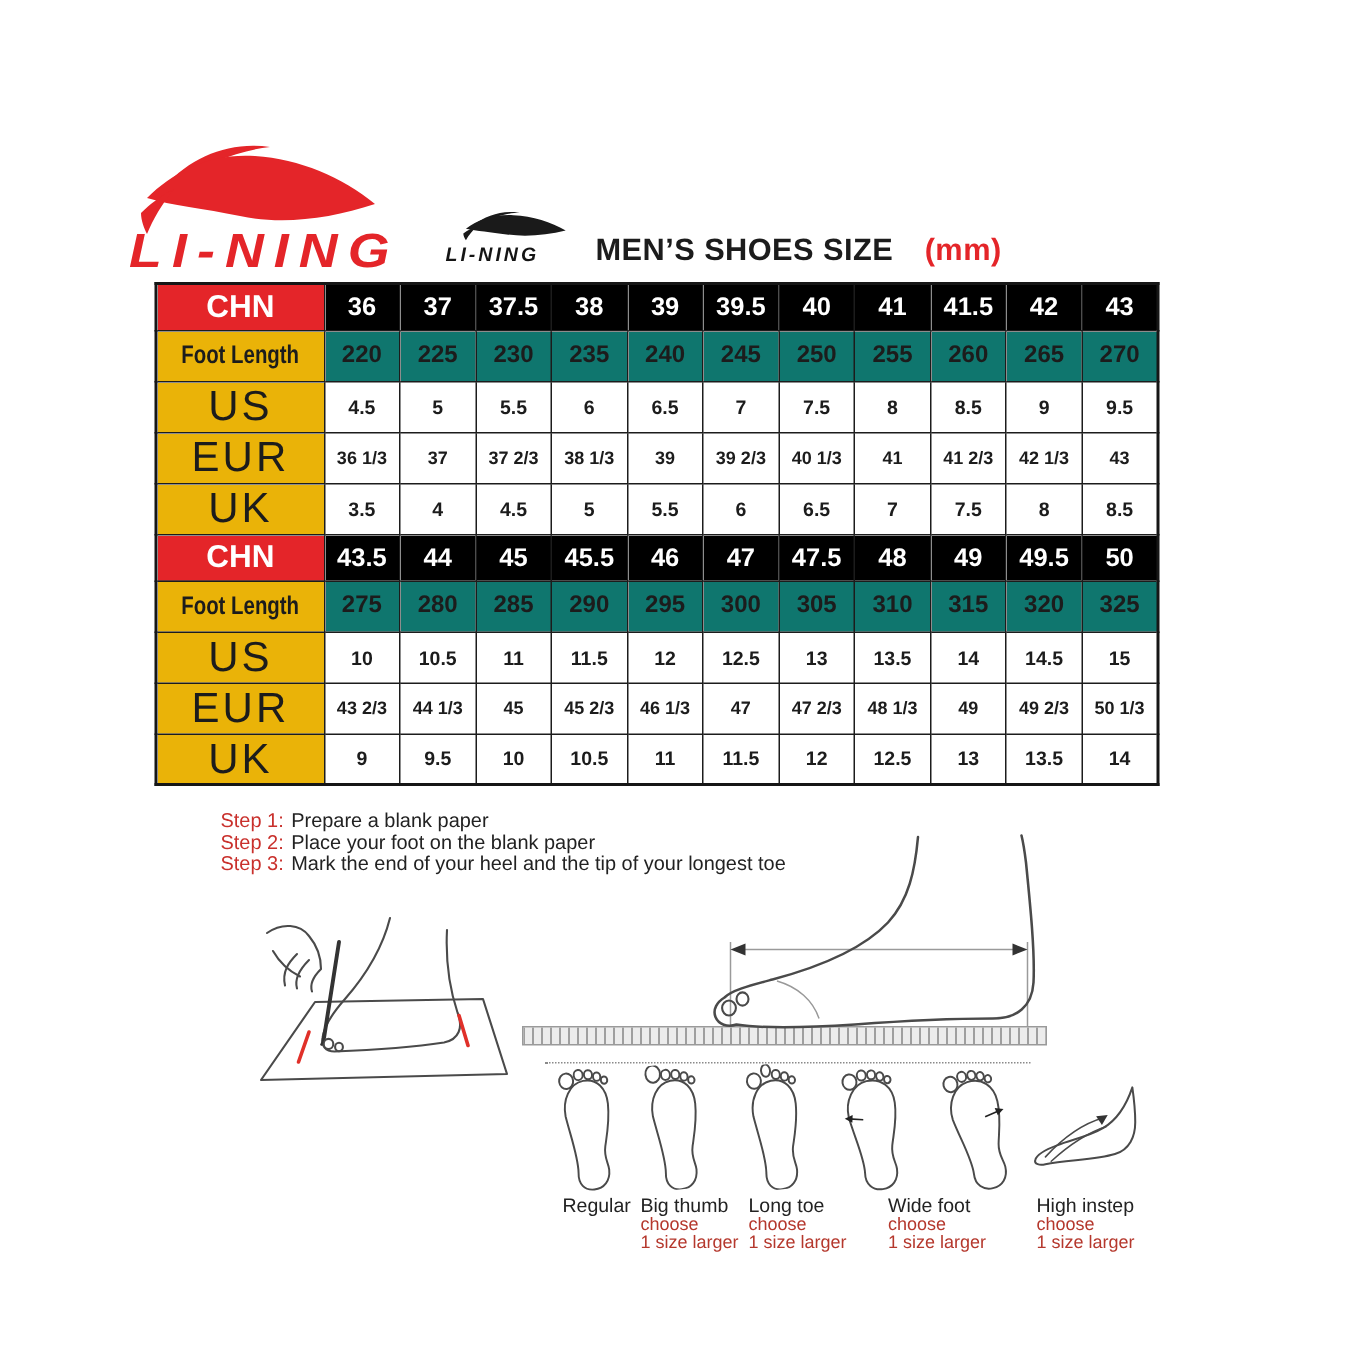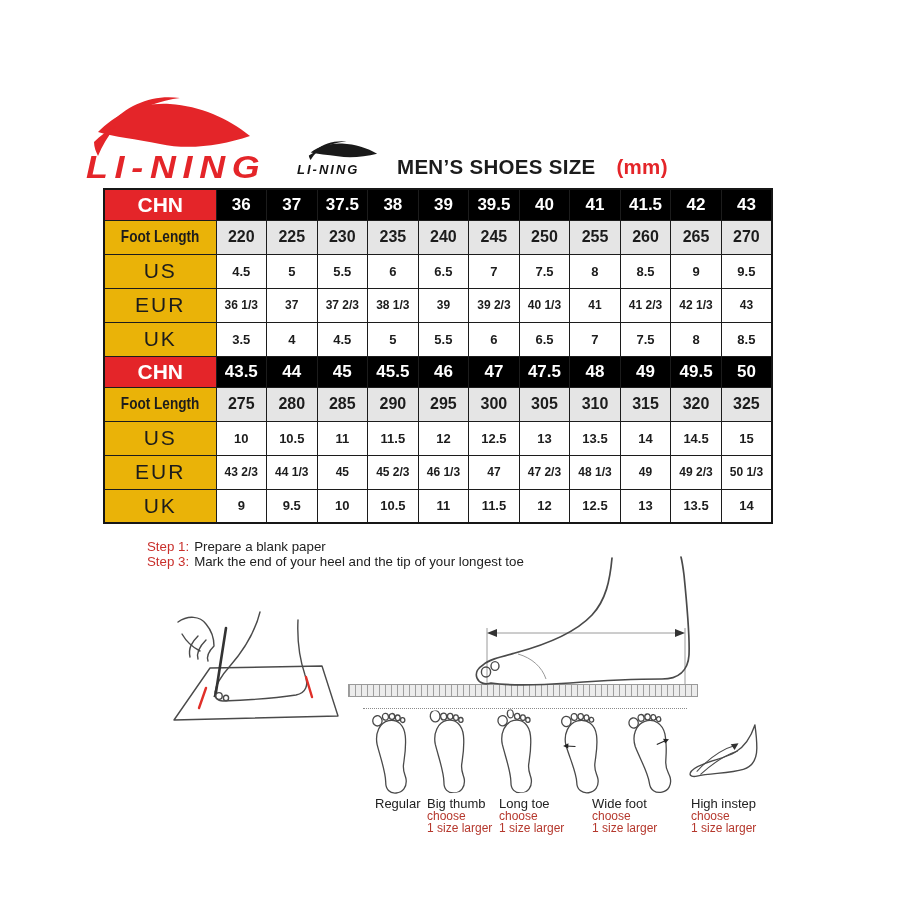--- a/index.html
+++ b/index.html
@@ -25,22 +25,22 @@
                 padding:0;overflow:hidden;white-space:nowrap;}
   tr.row-chn{height:31px;background:#000000;}
   tr.row-foot{height:34px;}
   tr.row-plain{height:34px;}
   td.label-cell{background:#eab308;}
   tr.row-chn td.label-cell{background:#e42529;}
   tr.row-chn .label-text{font-size:21px;font-weight:700;color:#fff;}
   tr.row-chn td.val{font-size:17px;font-weight:700;color:#fff;}
   tr.row-foot .label-text{display:inline-block;font-size:17px;font-weight:700;
                           transform:scaleX(0.8);transform-origin:center;}
-  tr.row-foot td.val{background:#e5e5e5;font-size:16px;font-weight:700;}
-  tr.row-plain .label-text{font-size:21px;font-weight:400;letter-spacing:2px;}
+  tr.row-foot td.val{background:#0f766e;font-size:16px;font-weight:700;}
+  tr.row-plain .label-text{font-size:28px;font-weight:400;letter-spacing:2px;}
   tr.row-plain td.val{background:#fff;}
   tr.key-us td.val,tr.key-uk td.val{font-size:13px;font-weight:700;}
   tr.key-eur td.val{font-size:12px;font-weight:700;}
 
   
   .steps{position:absolute;left:147px;top:540px;font-size:13.3px;line-height:14.6px;}
   .step-line{white-space:nowrap;}
   .step-label{color:#c9302c;margin-right:5px;}
   .step-text{color:#222;}
 
@@ -241,20 +241,21 @@
           <td class="val">12.5</td>
           <td class="val">13</td>
           <td class="val">13.5</td>
           <td class="val">14</td>
         </tr>
       </tbody>
   </table>
 
   <div class="steps">
     <div class="step-line"><span class="step-label">Step 1:</span><span class="step-text">Prepare a blank paper</span></div>
+    <div class="step-line"><span class="step-label">Step 2:</span><span class="step-text">Place your foot on the blank paper</span></div>
     <div class="step-line"><span class="step-label">Step 3:</span><span class="step-text">Mark the end of your heel and the tip of your longest toe</span></div>
   </div>
 
   <svg class="measure-svg" viewBox="0 0 200 112">
     <polygon class="sketch" points="62,58 174,56 190,106 26,110" fill="#fff"></polygon>
 
     <path class="sketch" d="M112,2 C107,22 96,40 82,56 C74,65 68,74 67,82 C66,87 69,91 75,91 C100,90 128,88 148,85 C158,83 161,75 157,65 C152,50 149,30 150,10"></path>
     <ellipse class="sketch" cx="71" cy="86" rx="3.2" ry="3.4"></ellipse>
     <ellipse class="sketch" cx="78" cy="88" rx="2.6" ry="2.8"></ellipse>
 

